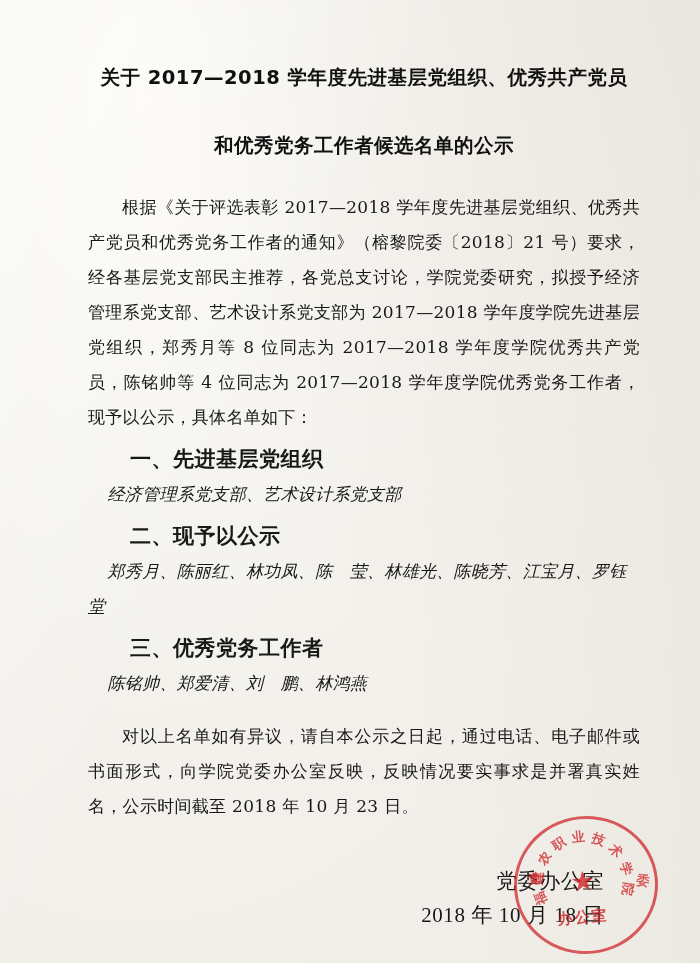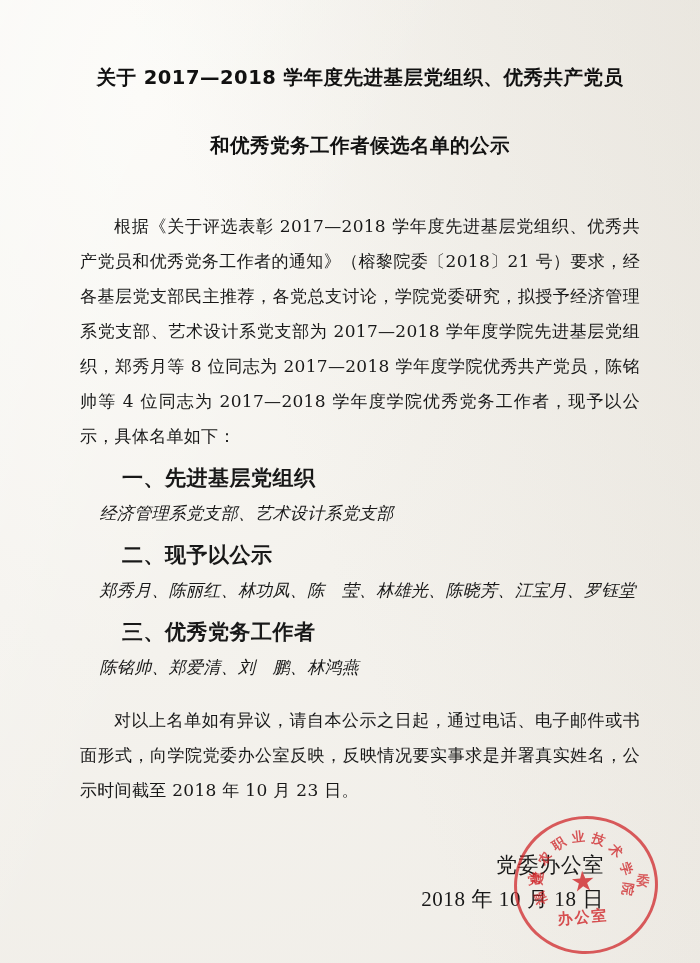--- a/index.html
+++ b/index.html
@@ -24,39 +24,39 @@
   .paper-noise {
     position: absolute;
     inset: 0;
     background:
       linear-gradient(115deg, rgba(255,255,255,0.45) 0%, rgba(255,255,255,0) 40%),
       linear-gradient(250deg, rgba(220,215,205,0.35) 0%, rgba(255,255,255,0) 55%);
     pointer-events: none;
   }
   .content {
     position: absolute;
-    left: 80px;
+    left: 88px;
     right: 60px;
     top: 58px;
   }
   .doc-title {
     text-align: center;
     font-family: "DejaVu Sans", "Liberation Sans", sans-serif;
     font-weight: bold;
     font-size: 19.5px;
     line-height: 40px;
     letter-spacing: 0.5px;
     color: #111;
   }
   .doc-title .line2 {
     display: block;
     margin-top: 28px;
   }
   .body-block {
-    margin-top: 43px;
+    margin-top: 24px;
   }
   p.para {
     margin: 0 0 2px 0;
     font-size: 17px;
     line-height: 35px;
     text-align: justify;
     text-justify: inter-ideograph;
     text-indent: 2em;
     letter-spacing: 0.3px;
   }

